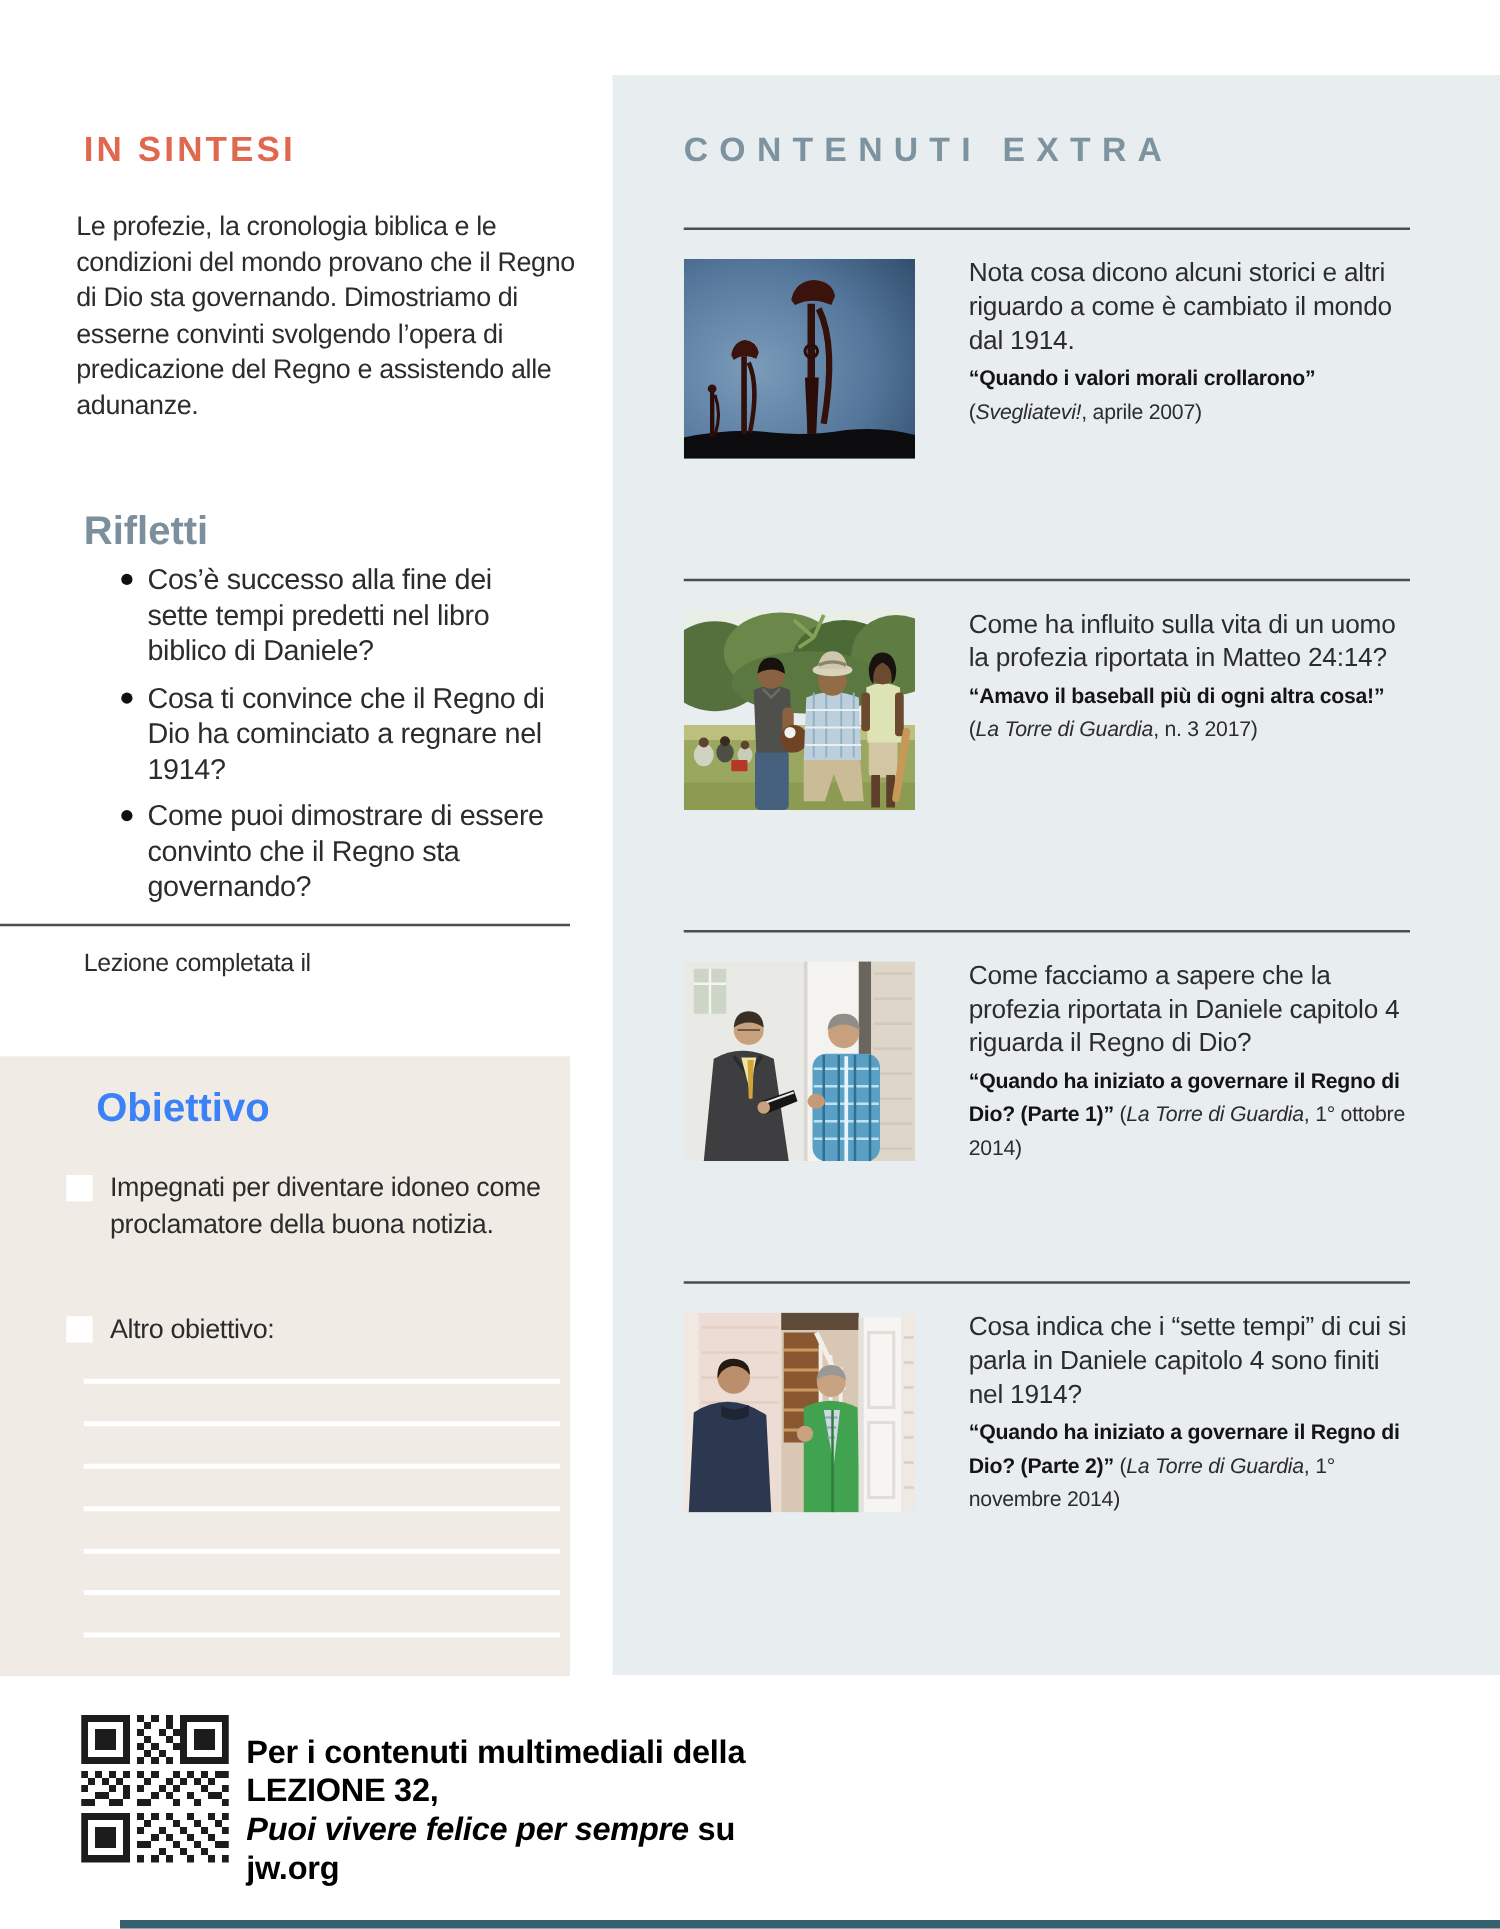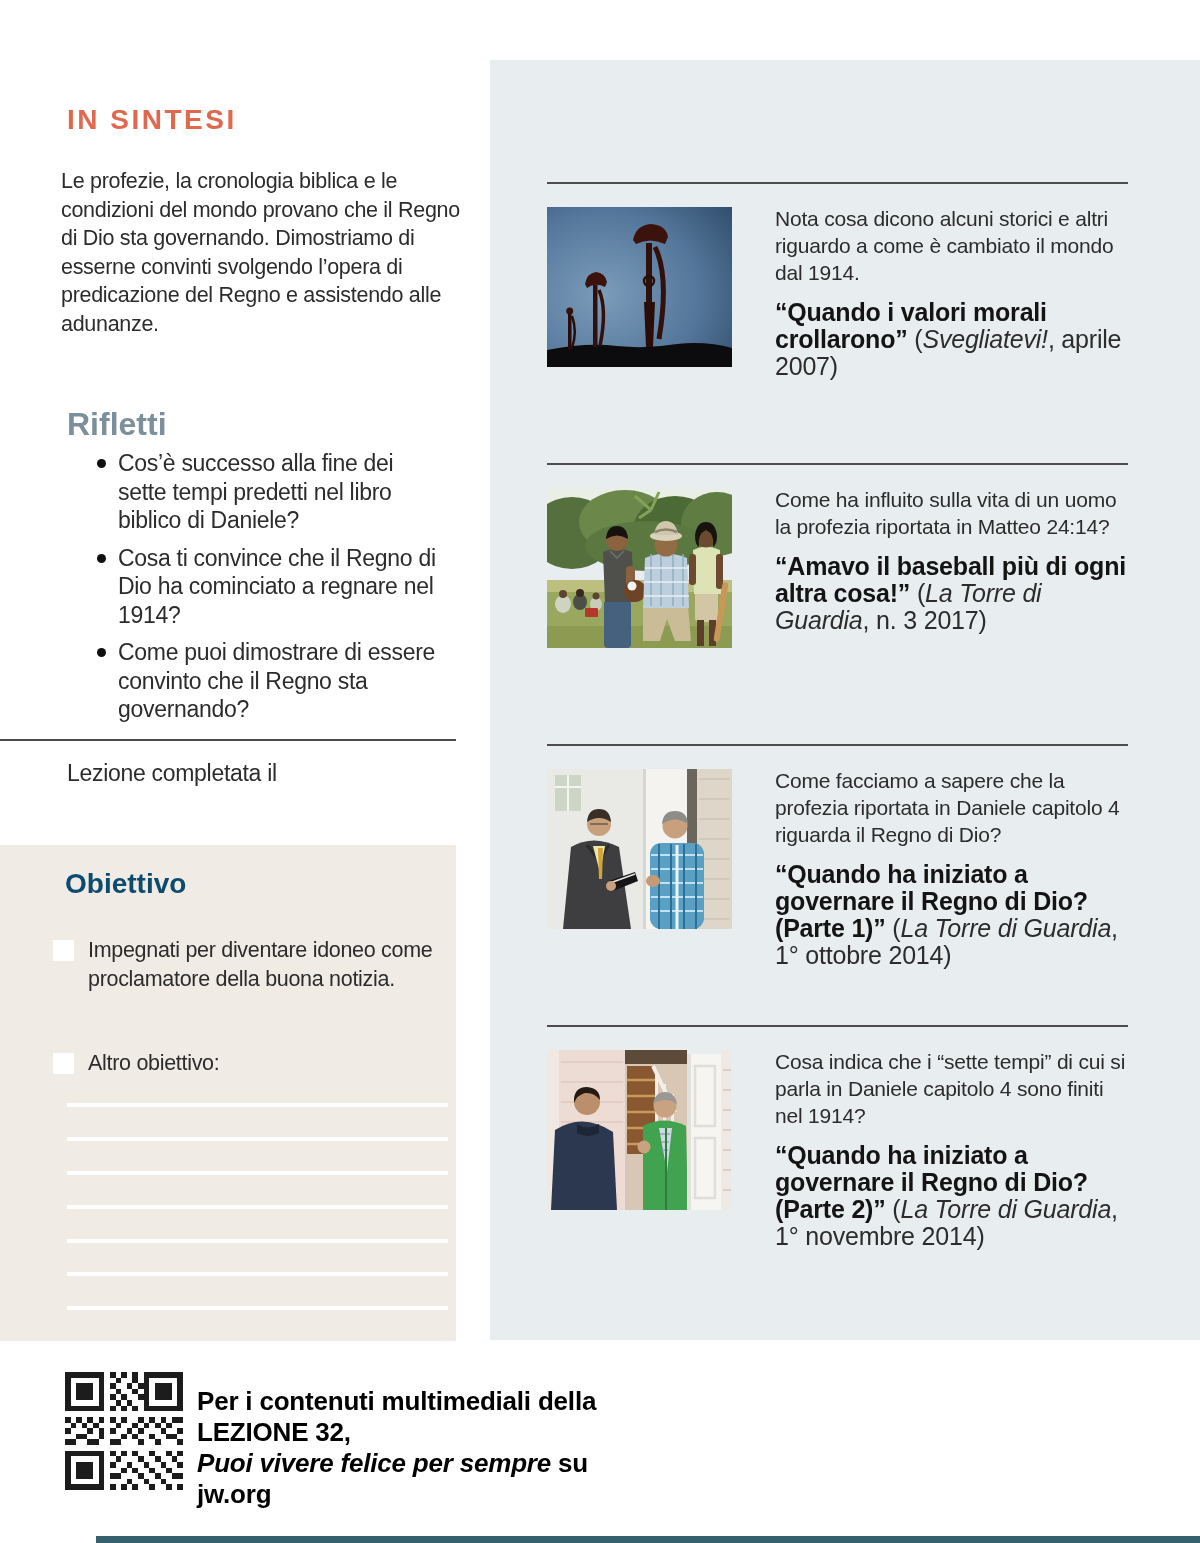--- a/index.html
+++ b/index.html
@@ -14,41 +14,41 @@
   .abs { position: absolute; }
 
   
   #insintesi-title { left:67px; top:104px; font-size:28px; font-weight:bold; color:#e0684f; letter-spacing:2.5px; }
   #insintesi-body  { left:61px; top:167px; width:400px; font-size:21.5px; line-height:28.5px; letter-spacing:-0.3px; }
   #rifletti-title  { left:67px; top:376px; font-size:32px; font-weight:bold; color:#7b909c;margin-top:30px; }
   #bullets { left:97px; top:449px; width:348px; list-style:none; }
   #bullets li { position:relative; padding-left:21px; font-size:23px; line-height:28.5px; letter-spacing:-0.3px; margin-bottom:9px; }
   #bullets li .dot { position:absolute; left:0; top:10px; width:9px; height:9px; border-radius:50%; background:#101010; }
   #hr-left { left:0; top:739px; width:456px; height:2px; background:#4d4d4d; }
-  #lesson-completed { left:67px; top:760px; font-size:23px; letter-spacing:-0.3px; }
+  #lesson-completed { left:67px; top:760px; font-size:20px; letter-spacing:-0.3px; }
 
   #obiettivo-box { left:0; top:845px; width:456px; height:496px; background:#f1ebe6; }
-  #obiettivo-title { left:65px; top:868px; font-size:28px; font-weight:bold; color:#0c4a6e; }
+  #obiettivo-title { left:77px; top:868px; font-size:32px; font-weight:bold; color:#3b82f6; }
   .obj-row { position:absolute; left:53px; display:flex; }
   #obj1 { top:936px; } #obj2 { top:1049px; }
   .obj-box { width:21px; height:21px; background:#ffffff; margin-right:14px; margin-top:4px; flex:none; }
   .obj-text { width:348px; font-size:21.5px; line-height:28.5px; letter-spacing:-0.3px; }
   .wline { position:absolute; left:67px; width:381px; height:4px; background:#ffffff; }
 
   
   #panel { left:490px; top:60px; width:710px; height:1280px; background:#e8edf0; }
   #extra-title { position:absolute; left:57px; top:45px; font-size:27px; font-weight:bold; color:#7e93a0; letter-spacing:9px; white-space:nowrap; }
   .xitem { position:absolute; left:57px; width:596px; }
   #xitem1 { top:122px; } #xitem2 { top:403px; } #xitem3 { top:684px; } #xitem4 { top:965px; }
   .xhr  { width:581px; height:2px; background:#4d4d4d; }
   .ximg { position:absolute; left:0; top:25px; width:185px; height:160px; overflow:hidden; }
   .ximg svg { display:block; }
   .xtext { margin-left:228px; padding-top:21px; width:354px; }
   .q   { font-size:21px; line-height:27px; letter-spacing:-0.2px; color:#2c2c2c; }
-  .ref { margin-top:13px; font-size:25px; line-height:27px; letter-spacing:-0.2px; font-weight:bold; color:#141414; }
+  .ref { margin-top:3px; font-size:17px; line-height:27px; letter-spacing:-0.2px; font-weight:bold; color:#141414; }
   .ref .src { font-weight:normal; color:#2c2c2c; }
   .it { font-style:italic; }
 
   
   #qr { left:65px; top:1372px; width:118px; height:118px; }
   #footer-caption { left:197px; top:1386px; width:430px; font-size:26px; line-height:31px; font-weight:bold; color:#000000; letter-spacing:-0.2px; }
   #progress-bar { left:96px; top:1536px; width:1104px; height:7px; background:#35616e; }
 </style>
 </head>
 <body>
@@ -80,20 +80,21 @@
 
 <div class="wline" style="top:1103px"></div>
 <div class="wline" style="top:1137px"></div>
 <div class="wline" style="top:1171px"></div>
 <div class="wline" style="top:1205px"></div>
 <div class="wline" style="top:1239px"></div>
 <div class="wline" style="top:1272px"></div>
 <div class="wline" style="top:1306px"></div>
 
 <div class="abs" id="panel">
+  <h2 id="extra-title">CONTENUTI EXTRA</h2>
 
   <div class="xitem" id="xitem1">
     <div class="xhr"></div>
     <div class="ximg">
       <svg width="185" height="160" viewBox="0 0 185 160">
         <defs>
           <radialGradient id="sky1" cx="30%" cy="55%" r="95%">
             <stop offset="0" stop-color="#7b9cba"></stop>
               <stop offset="0.55" stop-color="#54769a"></stop>
               <stop offset="1" stop-color="#2b4765"></stop>

